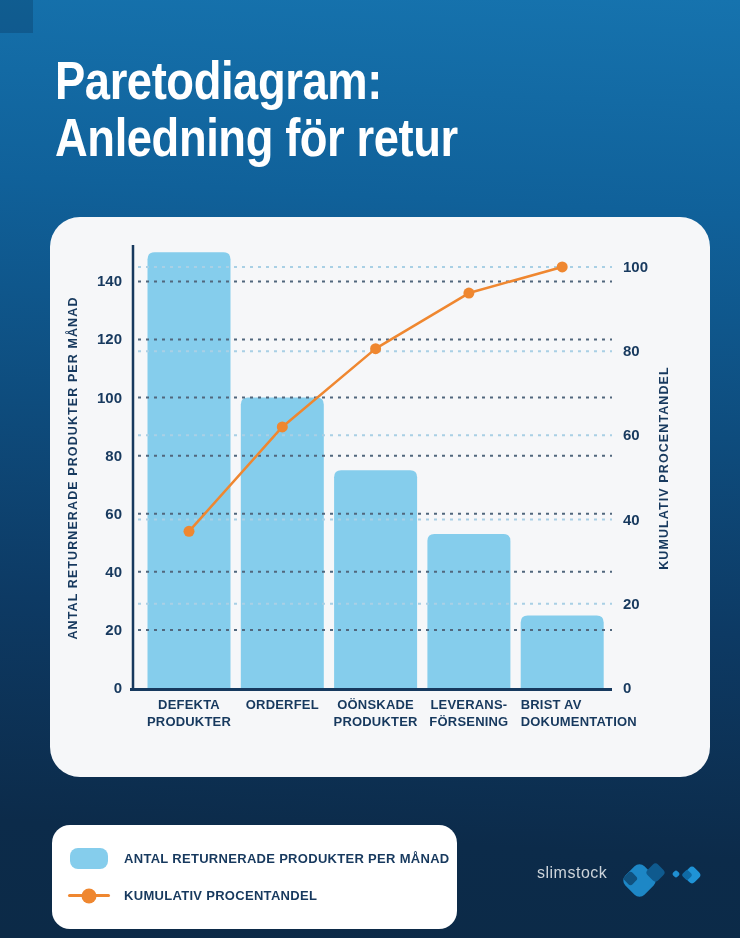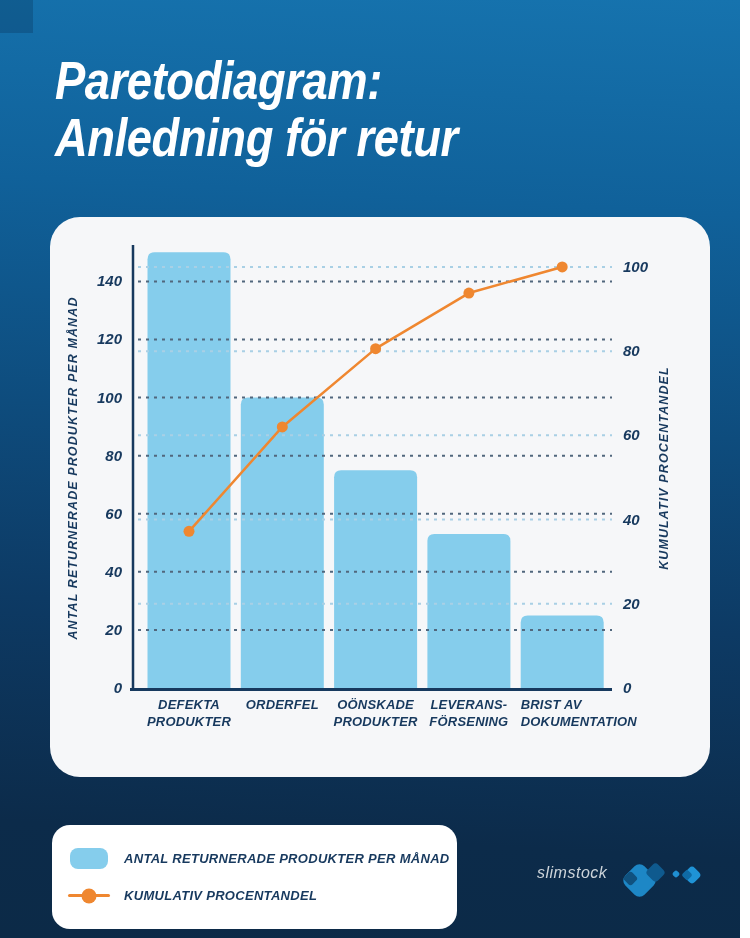--- a/index.html
+++ b/index.html
@@ -5,21 +5,20 @@
   :root{
     --bg-top:#1673AE; --bg-bottom:#0C2A47;
     --card:#F6F7F9; --navy:#17395E; --bar:#85CDEC; --orange:#EF8730;
     --grid-dark:#51677D; --grid-light:#A9D0E5; --white:#FFFFFF;
   }
   html,body{margin:0;padding:0;}
   body{font-family:"Liberation Sans", sans-serif;}
   .stage{
     position:relative; width:740px; height:938px; overflow:hidden;
     background:linear-gradient(183deg,#1673AE 0%, #10619A 22%, #0E4C7D 45%, #0D3A64 65%, #0C2B4A 88%, #0C2A47 100%);
-    font-style:italic;
   }
   .corner-sq{
     position:absolute; left:0; top:0; width:33px; height:33px;
     background:rgba(2,36,66,0.25);
   }
   .title{
     position:absolute; left:55px; top:52px; margin:0;
     color:var(--white); font-weight:bold; font-size:54px; line-height:57px;
     letter-spacing:-0.5px; transform:scaleX(0.84); transform-origin:left top;
     white-space:nowrap;

